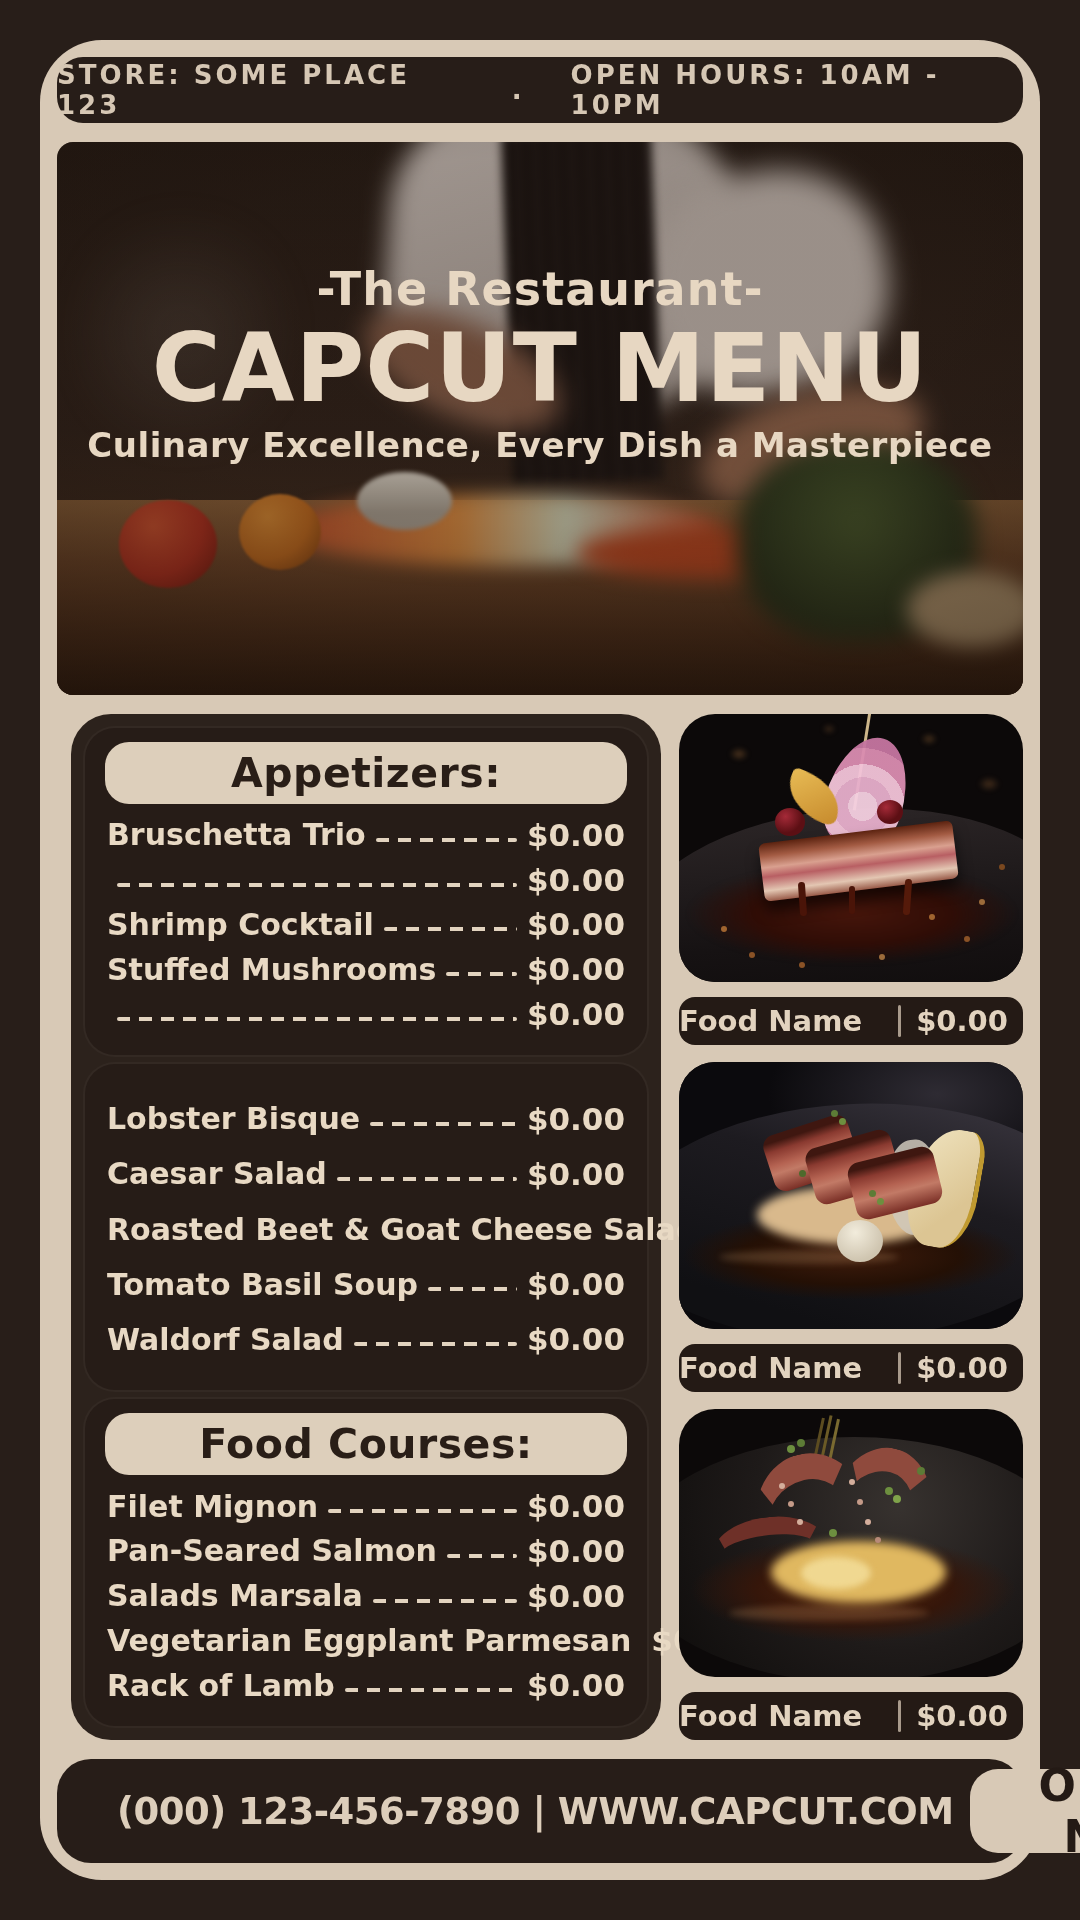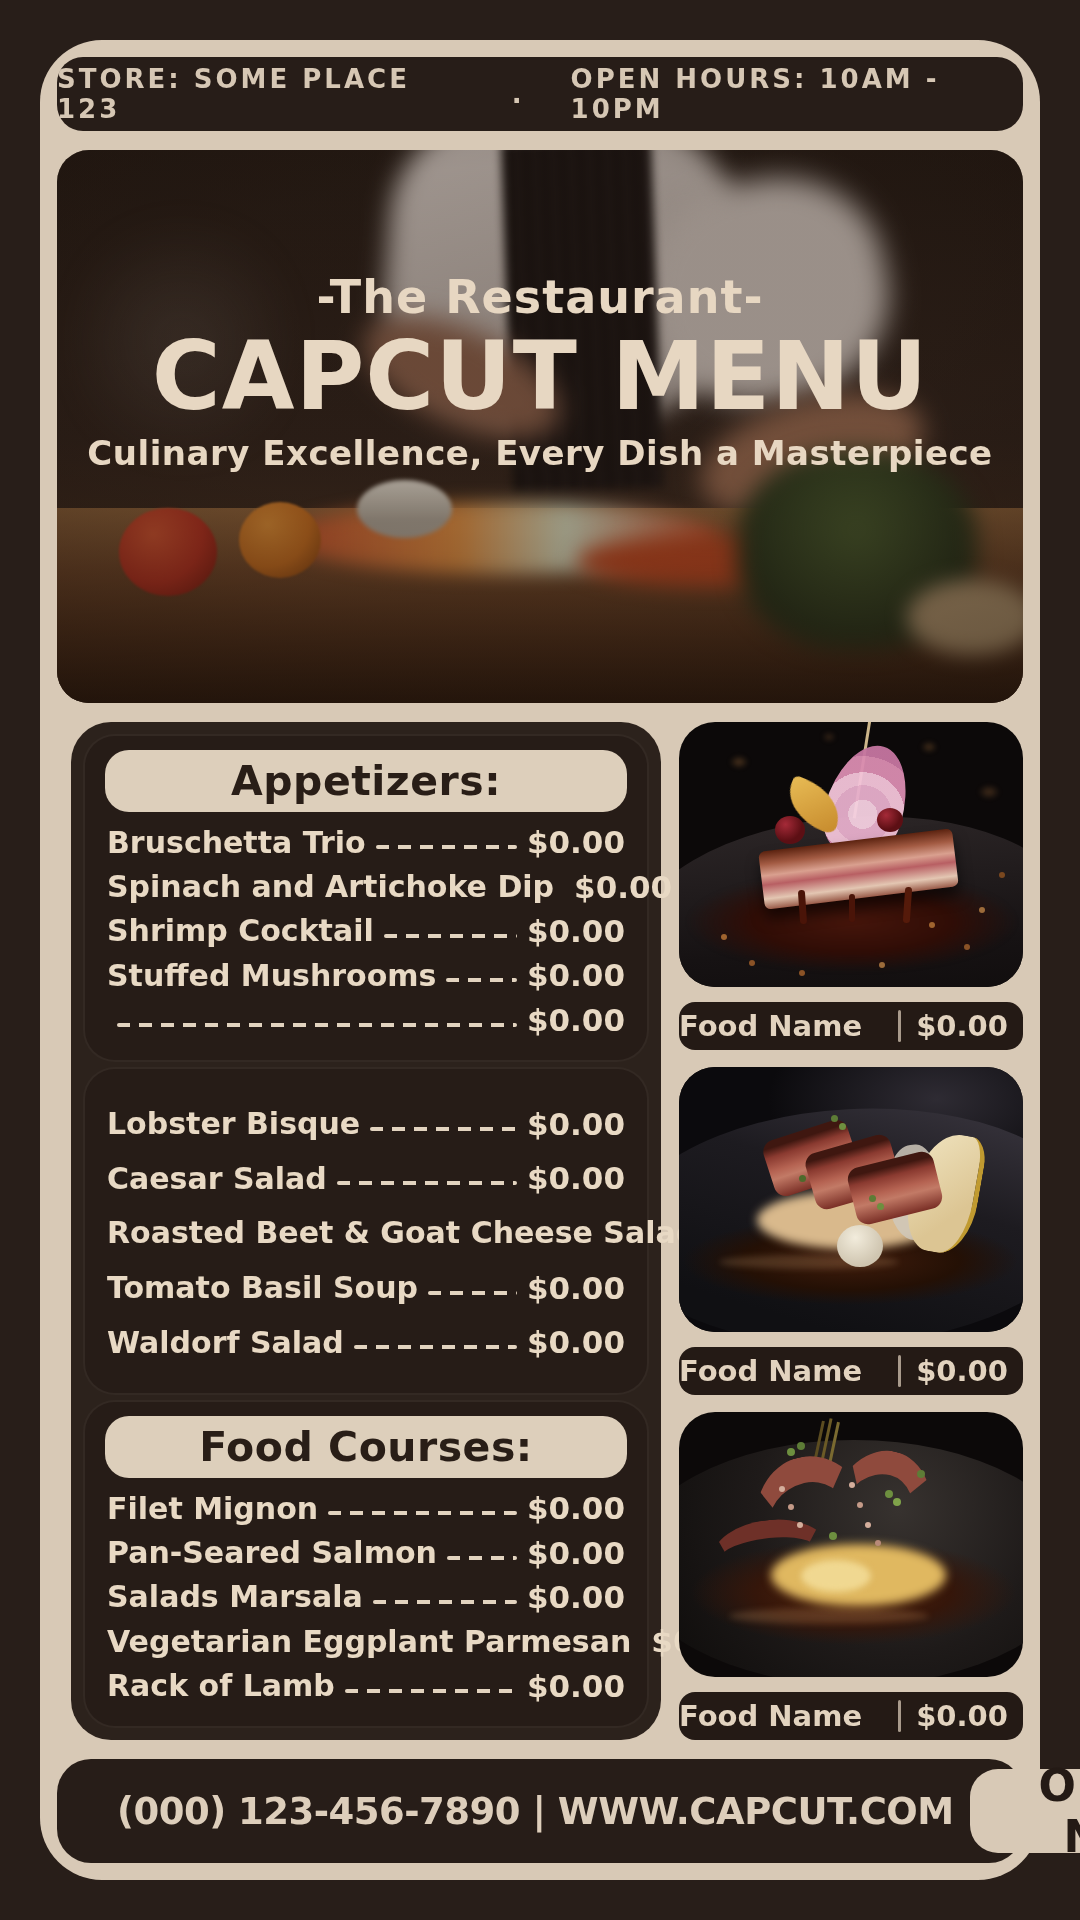--- a/index.html
+++ b/index.html
@@ -5,24 +5,24 @@
   :root{
     --page:#281e19; --cream:#d8c9b6; --pill:#ddcfbb; --dark:#271d18;
     --panel:#2c221c; --section:#261c17; --ink:#291e17; --tcream:#e8d9c4;
   }
   *{margin:0;padding:0;box-sizing:border-box;}
   html,body{width:1080px;height:1920px;overflow:hidden;}
   body{background:var(--page);font-family:"DejaVu Sans","Liberation Sans",sans-serif;position:relative;}
   .frame{position:absolute;left:40px;top:40px;width:1000px;height:1840px;background:var(--cream);
     border-radius:62px;padding:17px;display:flex;flex-direction:column;gap:19px;}
   
-  .topbar{height:74px;background:var(--dark);border-radius:26px;display:flex;align-items:center;
+  .topbar{height:66px;background:var(--dark);border-radius:26px;display:flex;align-items:center;
     justify-content:center;gap:46px;color:#d6c7b4;font-weight:bold;font-size:26px;letter-spacing:3px;flex:0 0 auto;}
   
-  .hero{height:553px;border-radius:32px;overflow:hidden;position:relative;flex:0 0 auto;
+  .hero{height:553px;border-radius:16px;overflow:hidden;position:relative;flex:0 0 auto;
     background:linear-gradient(180deg,#241a14 0%,#2e211a 52%,#3a281c 70%,#241811 100%);}
   .hero .shape{position:absolute;}
   .h-smoke{left:20px;top:50px;width:210px;height:280px;border-radius:50%;
     background:radial-gradient(circle,rgba(150,140,130,.22),rgba(150,140,130,0) 70%);filter:blur(18px);}
   .h-shirt{left:330px;top:-40px;width:350px;height:310px;border-radius:38%;transform:rotate(4deg);
     background:linear-gradient(160deg,#ded5cf,#b8aea7 70%);filter:blur(12px);}
   .h-sleeve{left:590px;top:30px;width:240px;height:220px;border-radius:45%;transform:rotate(-12deg);
     background:#cfc5be;filter:blur(14px);}
   .h-apron{left:450px;top:-10px;width:150px;height:350px;transform:rotate(-2deg);
     background:repeating-linear-gradient(90deg,#16110f 0 14px,#241c1c 14px 18px);filter:blur(5px);}
@@ -197,21 +197,20 @@
 
       <div class="msection">
         <div class="sec-pill">Appetizers:</div>
         <div class="rows">
           <div class="mrow">
             <span class="mname">Bruschetta Trio</span>
             <span class="leader"></span>
             <span class="mprice">$0.00</span>
           </div>
           <div class="mrow">
-            <span class="mname">Spinach and Artichoke Dip</span>
             <span class="leader"></span>
             <span class="mprice">$0.00</span>
           </div>
           <div class="mrow">
             <span class="mname">Shrimp Cocktail</span>
             <span class="leader"></span>
             <span class="mprice">$0.00</span>
           </div>
           <div class="mrow">
             <span class="mname">Stuffed Mushrooms</span>

